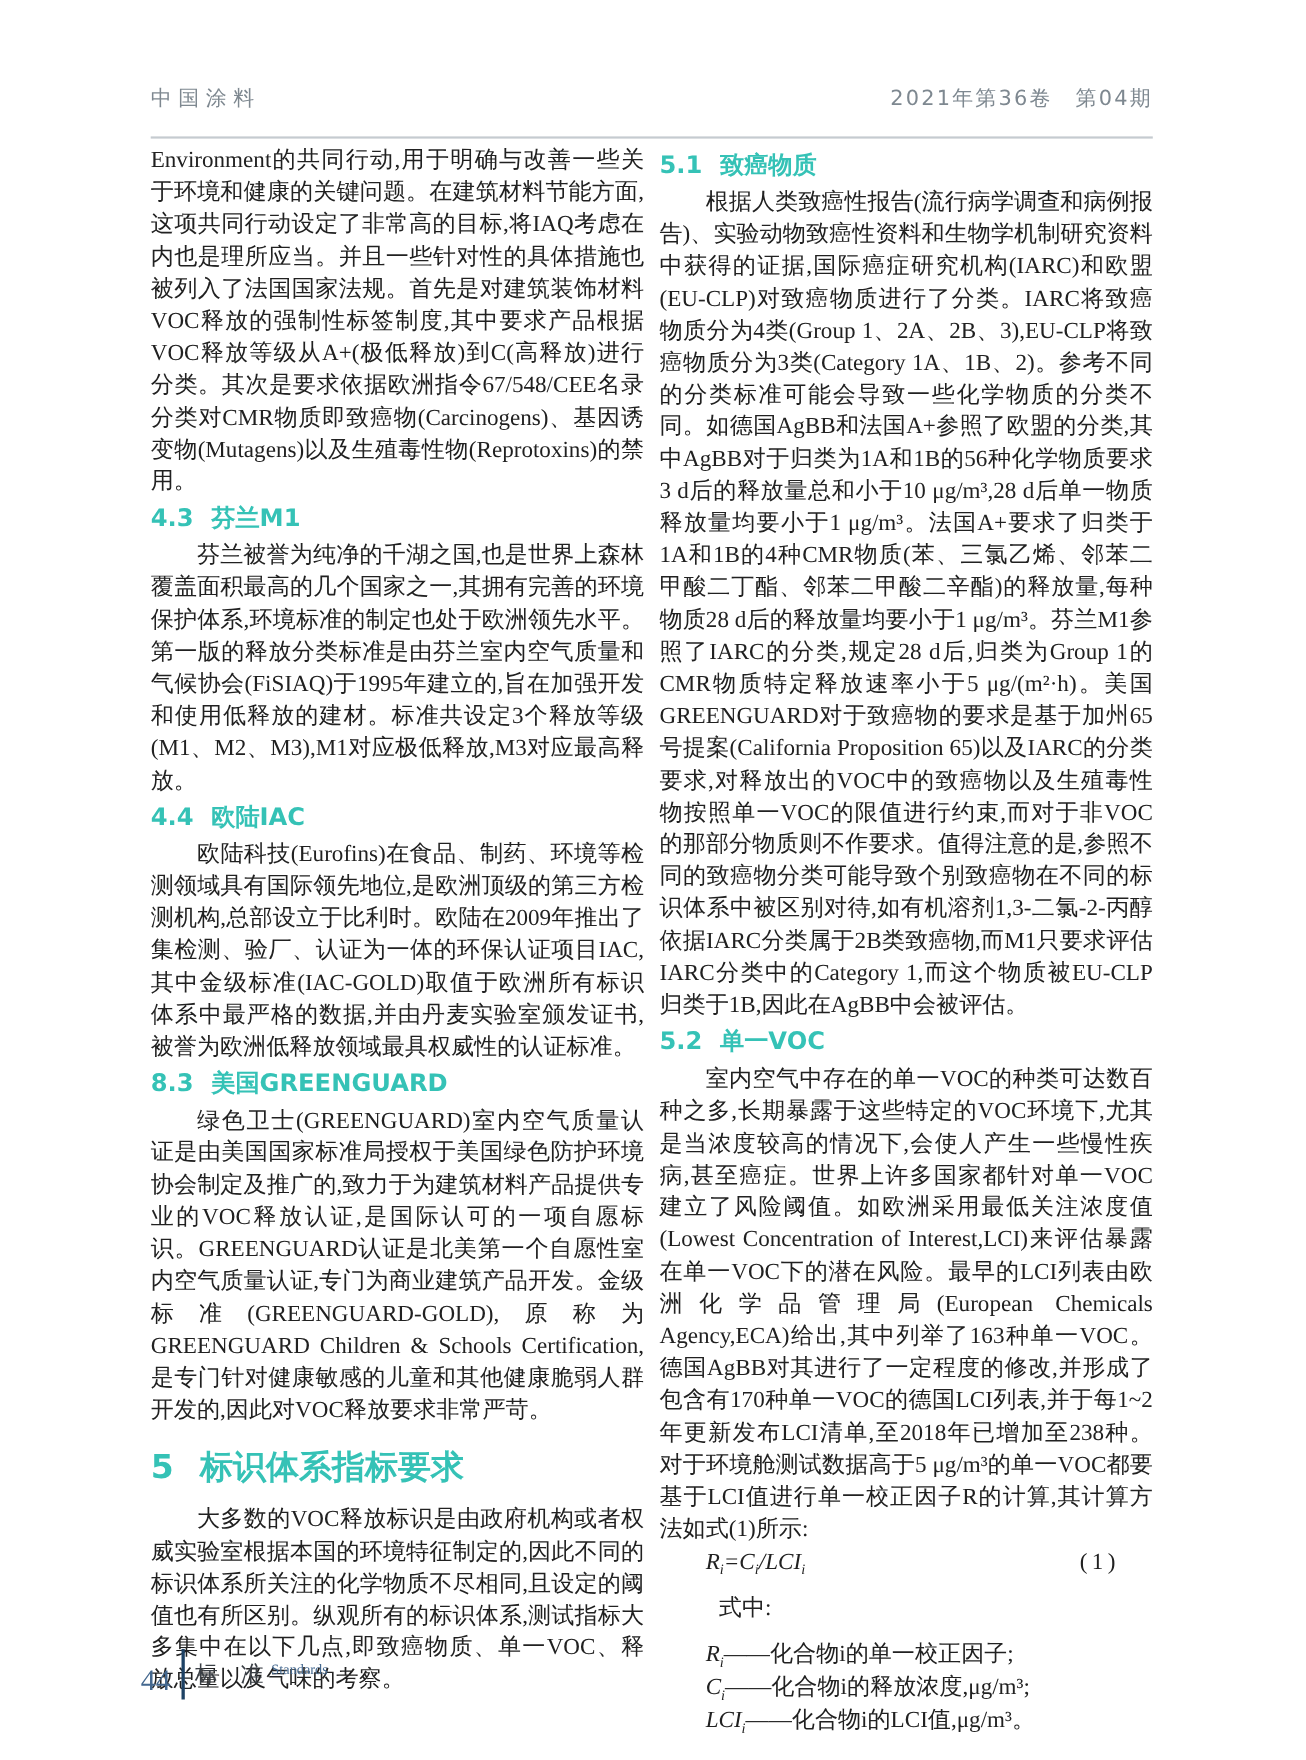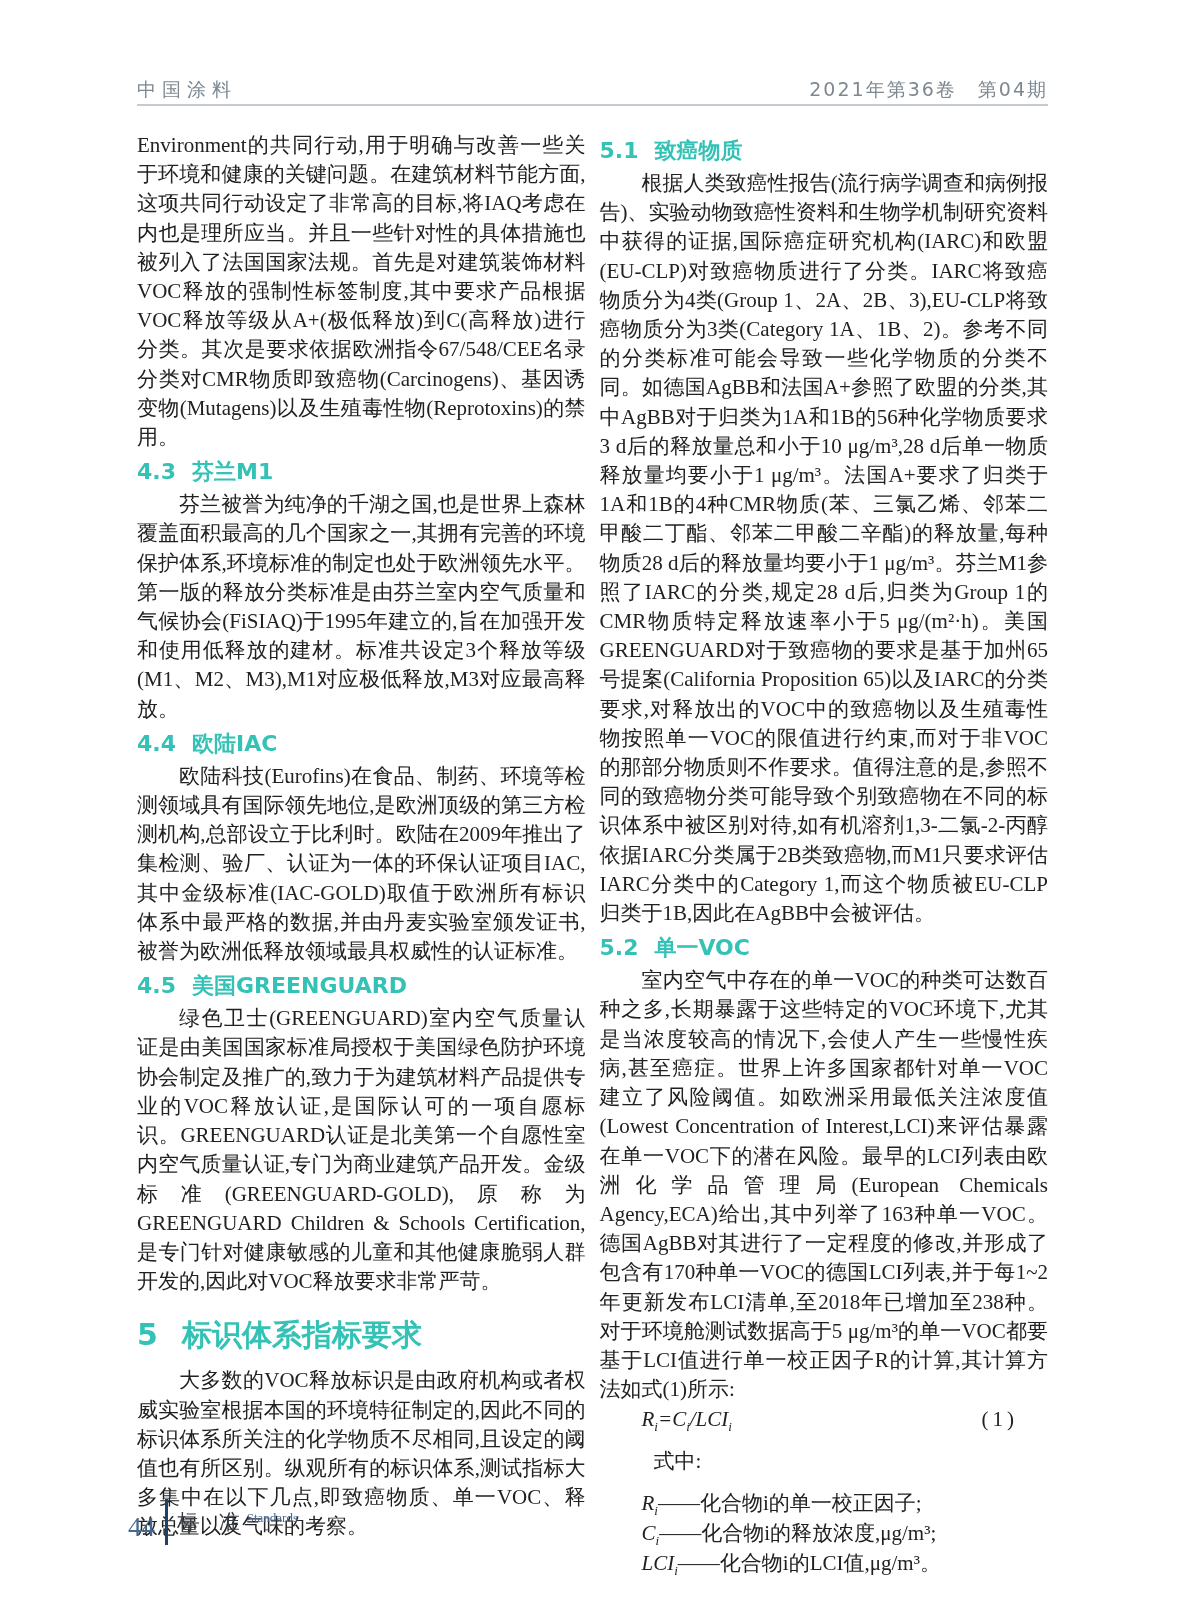--- a/index.html
+++ b/index.html
@@ -5,21 +5,21 @@
   html,body{margin:0;padding:0;background:#ffffff;}
   .page{
     position:relative;width:1187px;height:1600px;background:#ffffff;
     font-family:"Liberation Serif","DejaVu Serif",serif;color:#212121;
     overflow:hidden;
   }
   
   .hdr{
     position:absolute;left:137px;width:911px;top:78px;
     display:flex;justify-content:space-between;align-items:flex-end;
-    padding-bottom:4px;border-bottom:2px solid var(--rule,#C5CBD0);
+    padding-bottom:24px;border-bottom:2px solid var(--rule,#C5CBD0);
     font-family:"DejaVu Sans","Liberation Sans",sans-serif;
     color:var(--hdrgray,#7E8890);font-size:19px;line-height:22px;
   }
   .hdr .jt{letter-spacing:6px;}
   .hdr .issue{letter-spacing:2px;text-align:center;}
   
   .columns{
     position:absolute;left:137px;top:131px;width:911px;
     display:flex;gap:14px;
   }
@@ -79,21 +79,21 @@
     <span class="issue">2021年第36卷　第04期</span>
   </div>
 
   <div class="columns">
     <div class="col" id="col-left">
         <p class="para noindent">Environment的共同行动,用于明确与改善一些关于环境和健康的关键问题。在建筑材料节能方面,这项共同行动设定了非常高的目标,将IAQ考虑在内也是理所应当。并且一些针对性的具体措施也被列入了法国国家法规。首先是对建筑装饰材料VOC释放的强制性标签制度,其中要求产品根据VOC释放等级从A+(极低释放)到C(高释放)进行分类。其次是要求依据欧洲指令67/548/CEE名录分类对CMR物质即致癌物(Carcinogens)、基因诱变物(Mutagens)以及生殖毒性物(Reprotoxins)的禁用。</p>
         <div class="h2"><span class="num">4.3</span><span class="ttl">芬兰M1</span></div>
         <p class="para">芬兰被誉为纯净的千湖之国,也是世界上森林覆盖面积最高的几个国家之一,其拥有完善的环境保护体系,环境标准的制定也处于欧洲领先水平。第一版的释放分类标准是由芬兰室内空气质量和气候协会(FiSIAQ)于1995年建立的,旨在加强开发和使用低释放的建材。标准共设定3个释放等级(M1、M2、M3),M1对应极低释放,M3对应最高释放。</p>
         <div class="h2"><span class="num">4.4</span><span class="ttl">欧陆IAC</span></div>
         <p class="para">欧陆科技(Eurofins)在食品、制药、环境等检测领域具有国际领先地位,是欧洲顶级的第三方检测机构,总部设立于比利时。欧陆在2009年推出了集检测、验厂、认证为一体的环保认证项目IAC,其中金级标准(IAC-GOLD)取值于欧洲所有标识体系中最严格的数据,并由丹麦实验室颁发证书,被誉为欧洲低释放领域最具权威性的认证标准。</p>
-        <div class="h2"><span class="num">4.5</span><span class="ttl">美国GREENGUARD</span></div>
+        <div class="h2"><span class="num">8.3</span><span class="ttl">美国GREENGUARD</span></div>
         <p class="para">绿色卫士(GREENGUARD)室内空气质量认证是由美国国家标准局授权于美国绿色防护环境协会制定及推广的,致力于为建筑材料产品提供专业的VOC释放认证,是国际认可的一项自愿标识。GREENGUARD认证是北美第一个自愿性室内空气质量认证,专门为商业建筑产品开发。金级标准(GREENGUARD-GOLD),原称为GREENGUARD Children &amp; Schools Certification,是专门针对健康敏感的儿童和其他健康脆弱人群开发的,因此对VOC释放要求非常严苛。</p>
         <div class="h1"><span class="num">5</span><span class="ttl">标识体系指标要求</span></div>
         <p class="para">大多数的VOC释放标识是由政府机构或者权威实验室根据本国的环境特征制定的,因此不同的标识体系所关注的化学物质不尽相同,且设定的阈值也有所区别。纵观所有的标识体系,测试指标大多集中在以下几点,即致癌物质、单一VOC、释放总量以及气味的考察。</p>
       </div>
     <div class="col" id="col-right">
         <div class="h2"><span class="num">5.1</span><span class="ttl">致癌物质</span></div>
         <p class="para">根据人类致癌性报告(流行病学调查和病例报告)、实验动物致癌性资料和生物学机制研究资料中获得的证据,国际癌症研究机构(IARC)和欧盟(EU-CLP)对致癌物质进行了分类。IARC将致癌物质分为4类(Group 1、2A、2B、3),EU-CLP将致癌物质分为3类(Category 1A、1B、2)。参考不同的分类标准可能会导致一些化学物质的分类不同。如德国AgBB和法国A+参照了欧盟的分类,其中AgBB对于归类为1A和1B的56种化学物质要求3 d后的释放量总和小于10 μg/m³,28 d后单一物质释放量均要小于1 μg/m³。法国A+要求了归类于1A和1B的4种CMR物质(苯、三氯乙烯、邻苯二甲酸二丁酯、邻苯二甲酸二辛酯)的释放量,每种物质28 d后的释放量均要小于1 μg/m³。芬兰M1参照了IARC的分类,规定28 d后,归类为Group 1的CMR物质特定释放速率小于5 μg/(m²·h)。美国GREENGUARD对于致癌物的要求是基于加州65号提案(California Proposition 65)以及IARC的分类要求,对释放出的VOC中的致癌物以及生殖毒性物按照单一VOC的限值进行约束,而对于非VOC的那部分物质则不作要求。值得注意的是,参照不同的致癌物分类可能导致个别致癌物在不同的标识体系中被区别对待,如有机溶剂1,3-二氯-2-丙醇依据IARC分类属于2B类致癌物,而M1只要求评估IARC分类中的Category 1,而这个物质被EU-CLP归类于1B,因此在AgBB中会被评估。</p>
         <div class="h2"><span class="num">5.2</span><span class="ttl">单一VOC</span></div>
         <p class="para">室内空气中存在的单一VOC的种类可达数百种之多,长期暴露于这些特定的VOC环境下,尤其是当浓度较高的情况下,会使人产生一些慢性疾病,甚至癌症。世界上许多国家都针对单一VOC建立了风险阈值。如欧洲采用最低关注浓度值(Lowest Concentration of Interest,LCI)来评估暴露在单一VOC下的潜在风险。最早的LCI列表由欧洲化学品管理局(European Chemicals Agency,ECA)给出,其中列举了163种单一VOC。德国AgBB对其进行了一定程度的修改,并形成了包含有170种单一VOC的德国LCI列表,并于每1~2年更新发布LCI清单,至2018年已增加至238种。对于环境舱测试数据高于5 μg/m³的单一VOC都要基于LCI值进行单一校正因子R的计算,其计算方法如式(1)所示:</p>
         <div class="formula">

